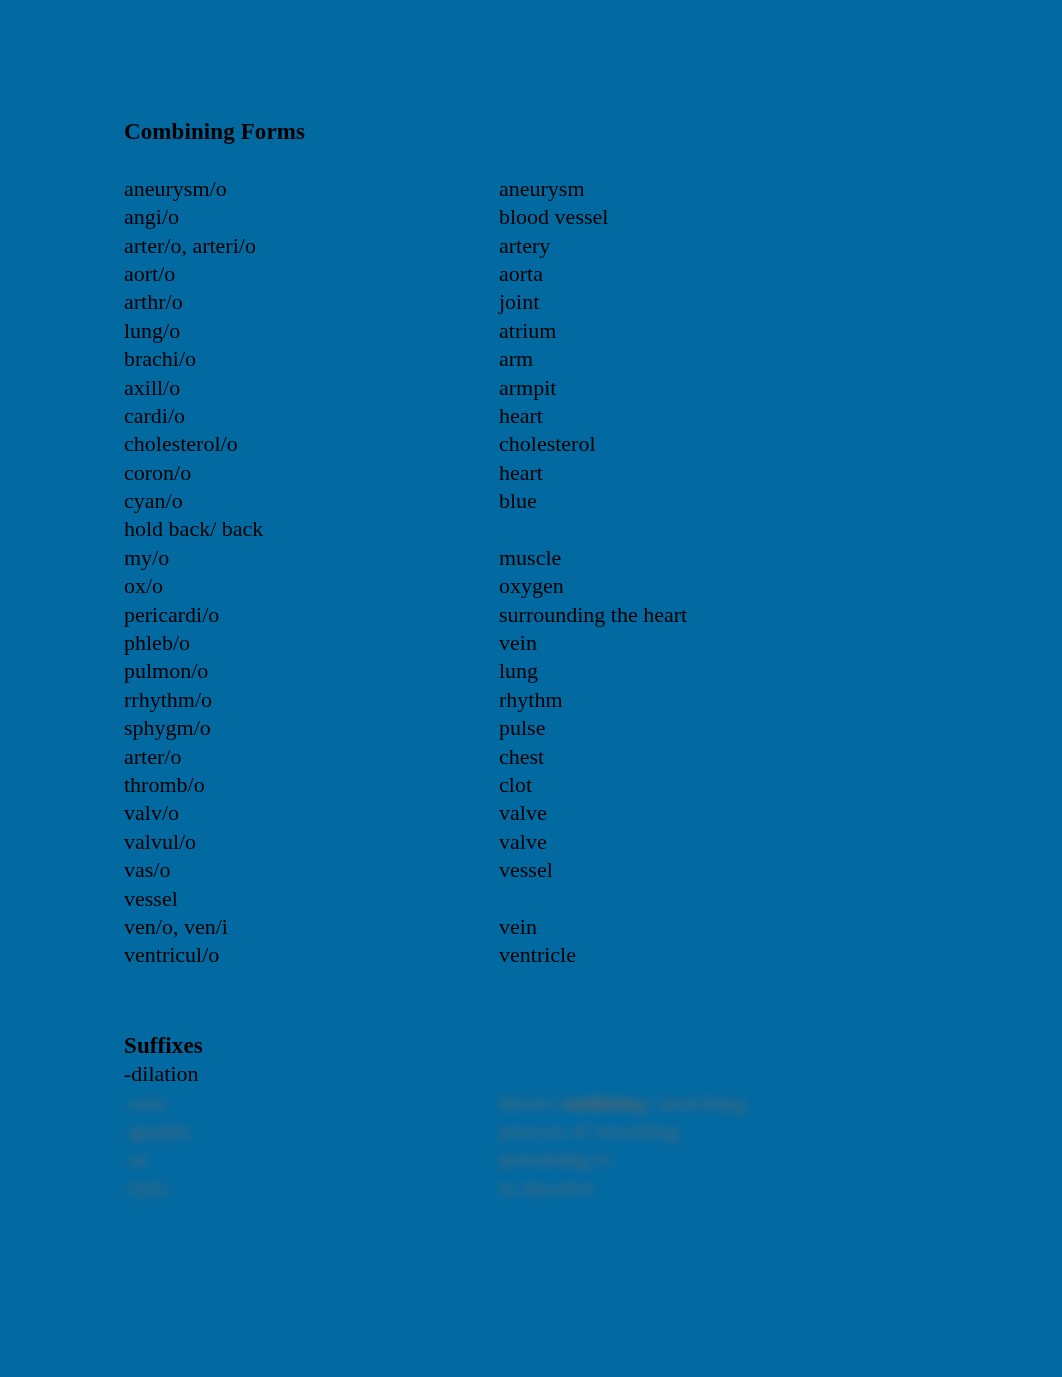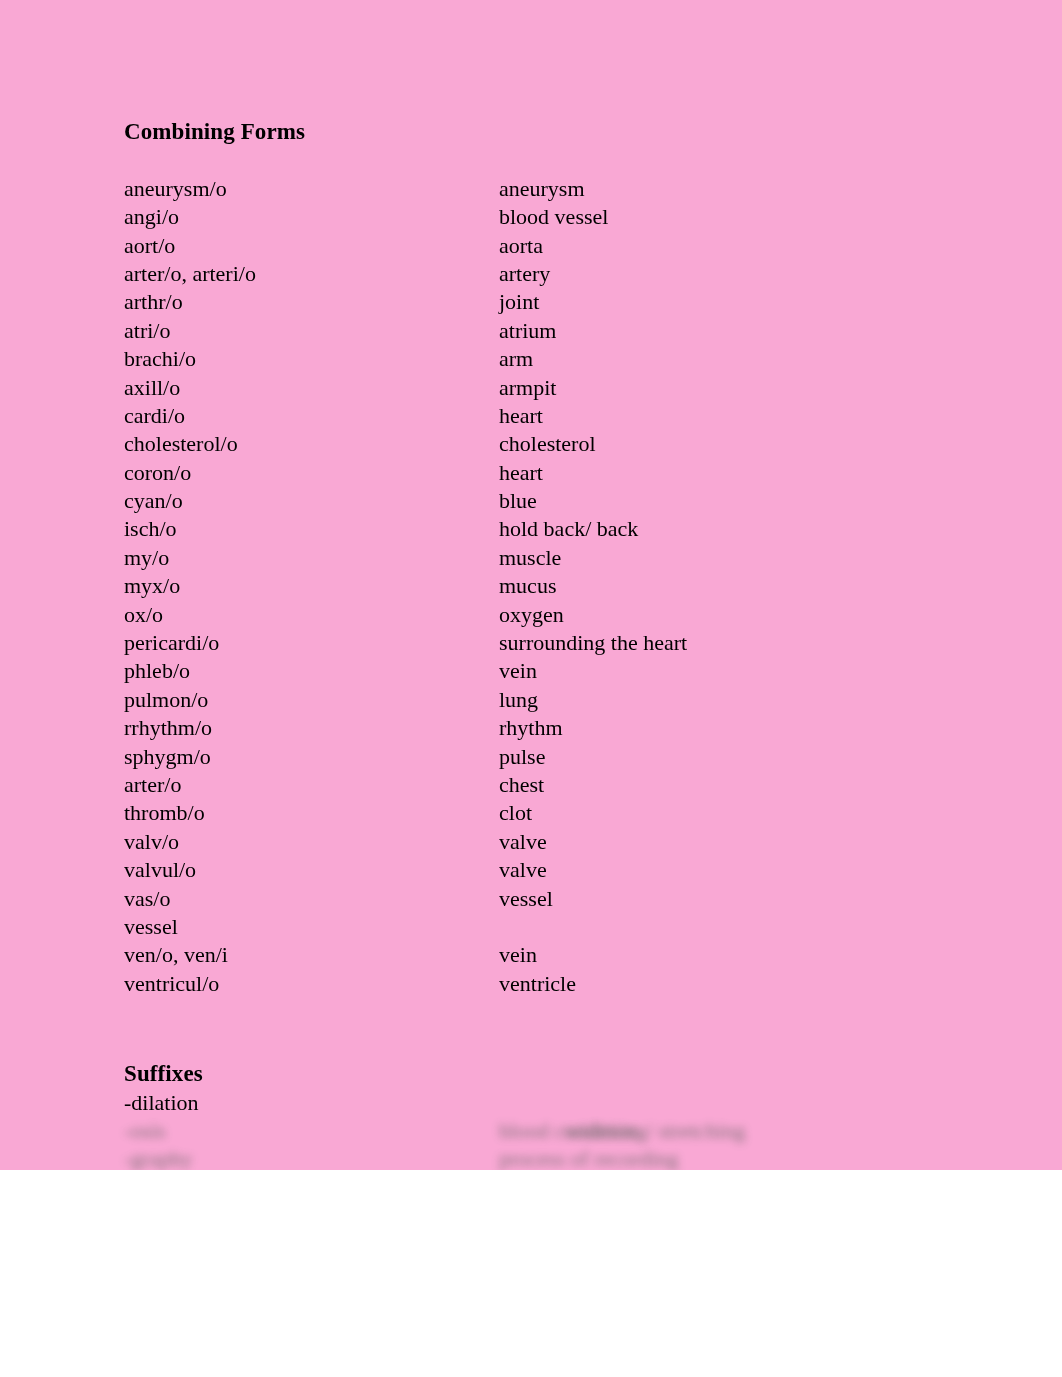--- a/index.html
+++ b/index.html
@@ -8,22 +8,22 @@
     padding: 0;
     background: #ffffff;
   }
   body {
     font-family: "Liberation Serif", "DejaVu Serif", serif;
     color: #000000;
   }
   .page {
     position: relative;
     width: 1062px;
-    height: 1170px;
-    background: #f9a8d4;
+    height: 1377px;
+    background: #0369a1;
     overflow: hidden;
   }
   .content {
     position: absolute;
     left: 124px;
     top: 118px;
     width: 820px;
   }
   .section-heading {
     font-size: 23px;
@@ -99,33 +99,33 @@
 
       <div class="term-row">
         <span class="term-col">aneurysm/o</span>
         <span class="def-col">aneurysm</span>
       </div>
       <div class="term-row">
         <span class="term-col">angi/o</span>
         <span class="def-col">blood vessel</span>
       </div>
       <div class="term-row">
+        <span class="term-col">arter/o, arteri/o</span>
+        <span class="def-col">artery</span>
+      </div>
+      <div class="term-row">
         <span class="term-col">aort/o</span>
         <span class="def-col">aorta</span>
       </div>
       <div class="term-row">
-        <span class="term-col">arter/o, arteri/o</span>
-        <span class="def-col">artery</span>
-      </div>
-      <div class="term-row">
         <span class="term-col">arthr/o</span>
         <span class="def-col">joint</span>
       </div>
       <div class="term-row">
-        <span class="term-col">atri/o</span>
+        <span class="term-col">lung/o</span>
         <span class="def-col">atrium</span>
       </div>
       <div class="term-row">
         <span class="term-col">brachi/o</span>
         <span class="def-col">arm</span>
       </div>
       <div class="term-row">
         <span class="term-col">axill/o</span>
         <span class="def-col">armpit</span>
       </div>
@@ -139,30 +139,25 @@
       </div>
       <div class="term-row">
         <span class="term-col">coron/o</span>
         <span class="def-col">heart</span>
       </div>
       <div class="term-row">
         <span class="term-col">cyan/o</span>
         <span class="def-col">blue</span>
       </div>
       <div class="term-row">
-        <span class="term-col">isch/o</span>
         <span class="def-col">hold back/ back</span>
       </div>
       <div class="term-row">
         <span class="term-col">my/o</span>
         <span class="def-col">muscle</span>
-      </div>
-      <div class="term-row">
-        <span class="term-col">myx/o</span>
-        <span class="def-col">mucus</span>
       </div>
       <div class="term-row">
         <span class="term-col">ox/o</span>
         <span class="def-col">oxygen</span>
       </div>
       <div class="term-row">
         <span class="term-col">pericardi/o</span>
         <span class="def-col">surrounding the heart</span>
       </div>
       <div class="term-row">

